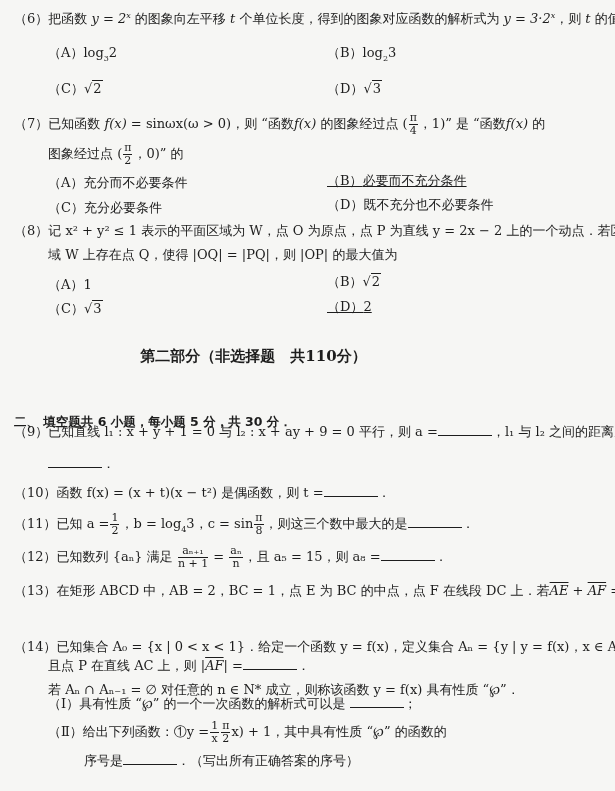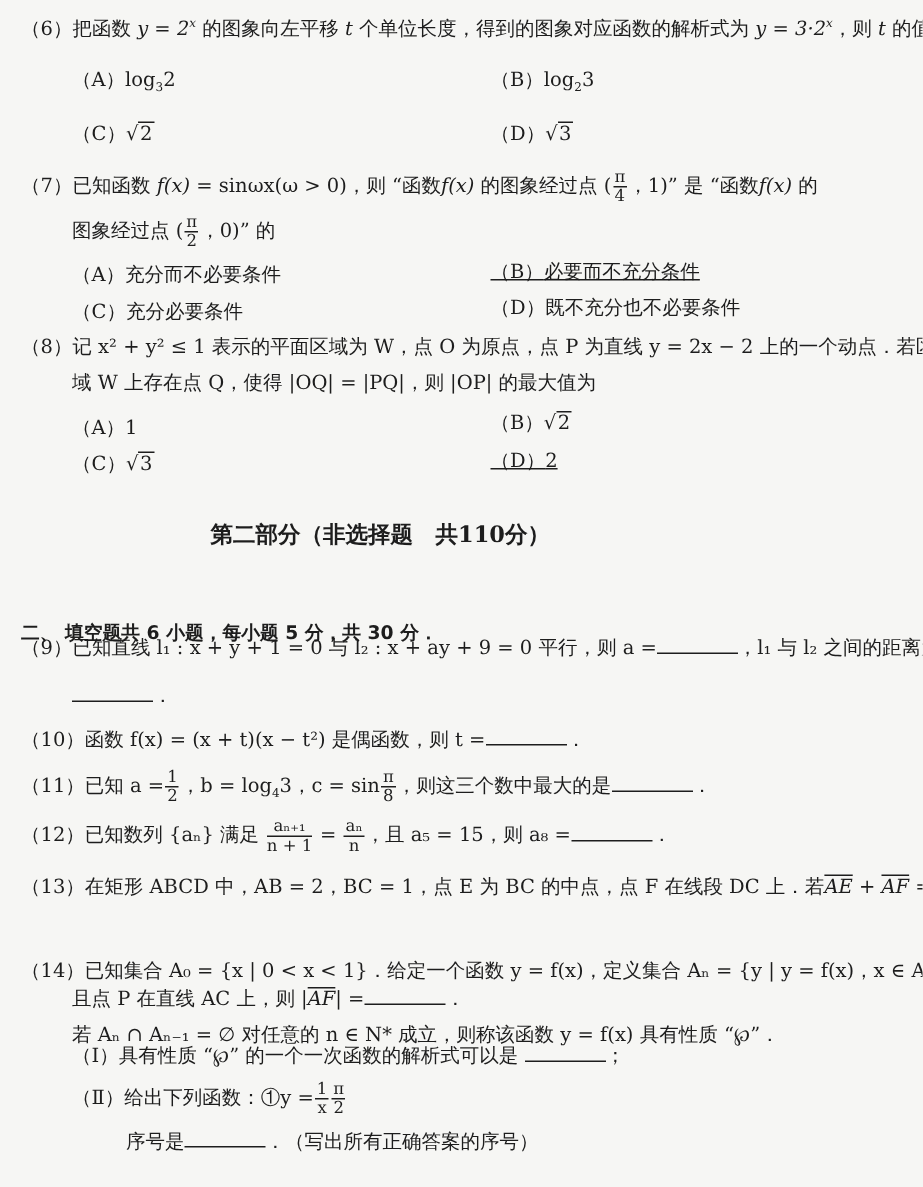--- a/index.html
+++ b/index.html
@@ -97,17 +97,17 @@
 </div>
 
 <div class="abs q" style="top:638px;">
   <span>（14）</span><span>已知集合 A₀ = {x | 0 &lt; x &lt; 1}．给定一个函数 y = f(x)，定义集合 Aₙ = {y | y = f(x)，x ∈ Aₙ₋₁}，</span>
 </div>
 <div class="abs ind" style="top:680px;"><span>若 Aₙ ∩ Aₙ₋₁ = ∅ 对任意的 n ∈ N* 成立，则称该函数 y = f(x) 具有性质 “℘”．</span></div>
 <div class="abs ind" style="top:694px;">
   <span>（Ⅰ）具有性质 “℘” 的一个一次函数的解析式可以是</span> <span class="blank"></span><span>；</span>
 </div>
 <div class="abs ind" style="top:720px;">
-  <span>（Ⅱ）给出下列函数：①y =</span><span class="frac"><span class="n">1</span><span class="d">x</span></span><span class="frac"><span class="n">π</span><span class="d">2</span></span>
+  <span>（Ⅱ）给出下列函数：①y =</span><span class="frac"><span class="n">1</span><span class="d">x</span></span><span class="frac"><span class="n">π</span><span class="d">2</span></span><span>x) + 1，其中具有性质 “℘” 的函数的</span>
 </div>
 <div class="abs" style="top:752px; left:84px;">
   <span>序号是</span><span class="blank"></span><span>．（写出所有正确答案的序号）</span>
 </div>
 
 </body></html>

